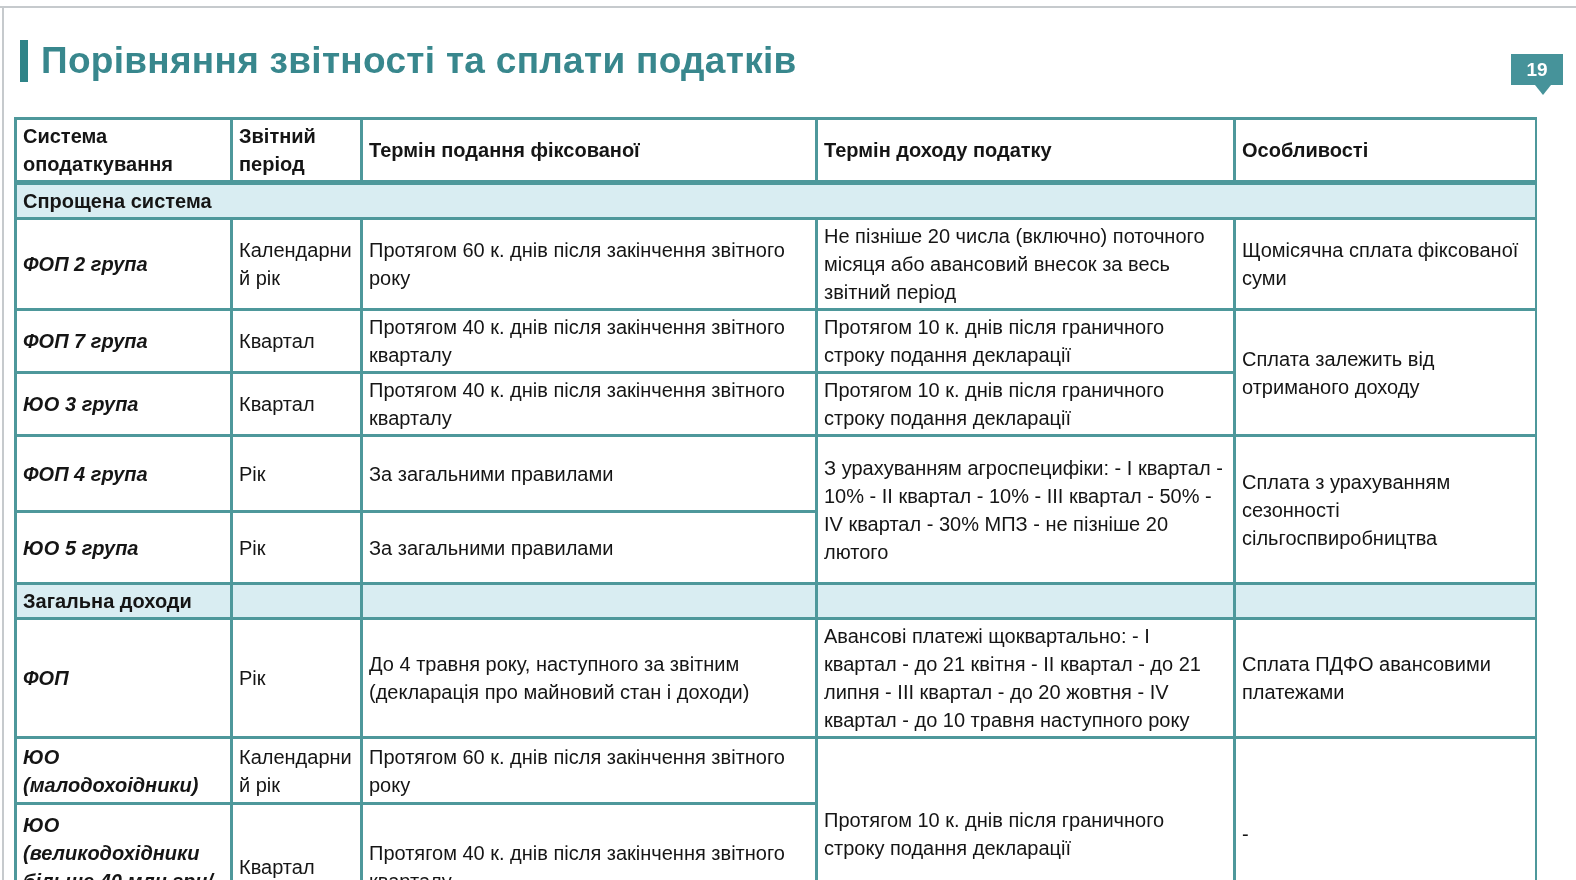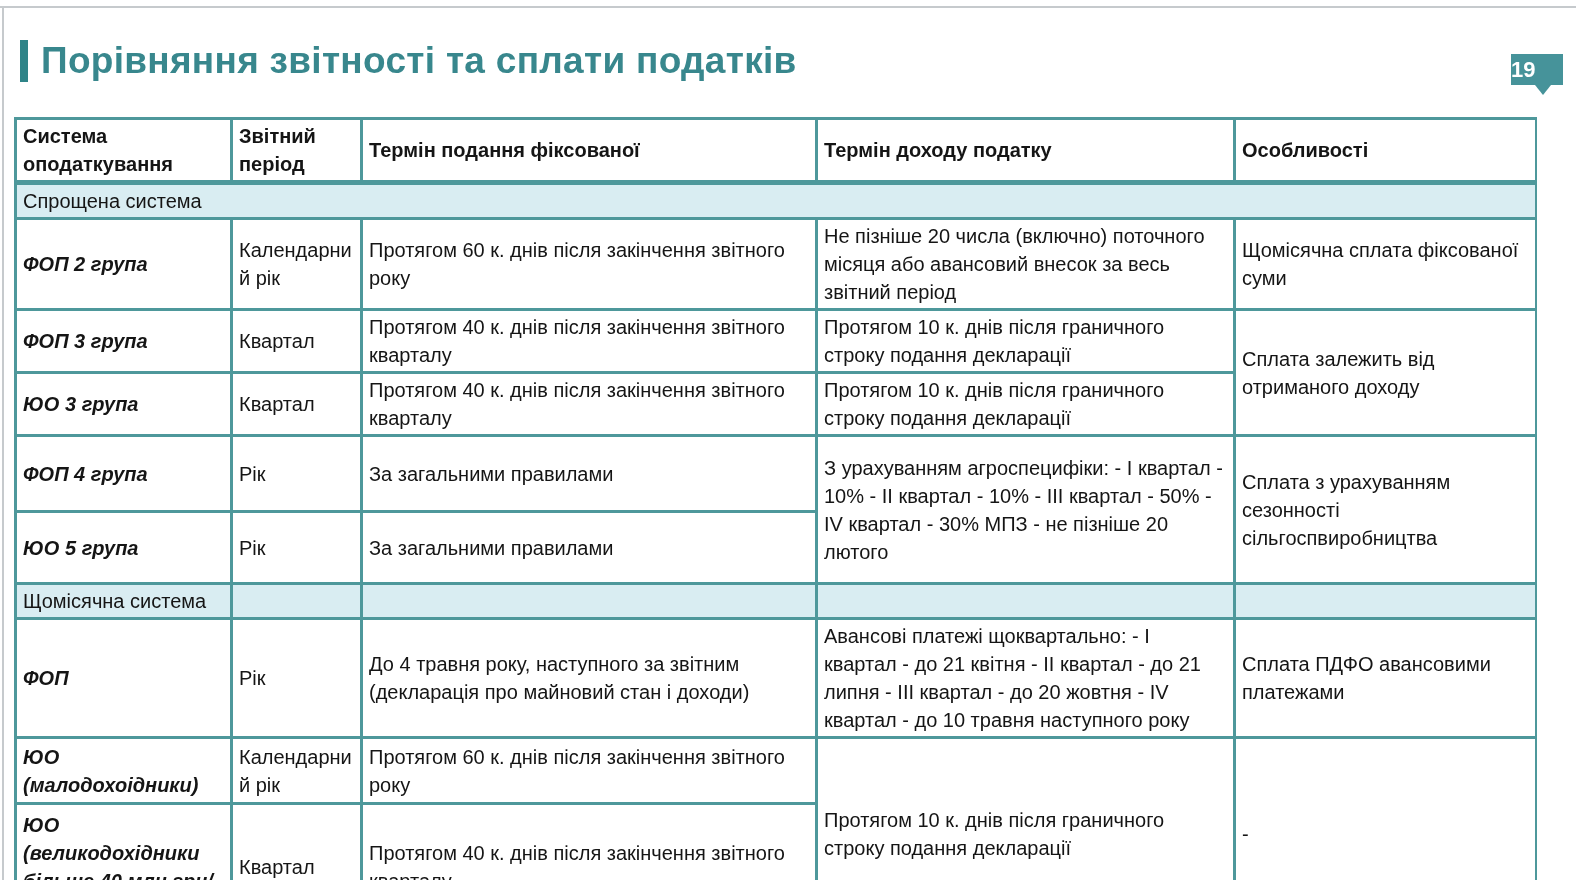--- a/index.html
+++ b/index.html
@@ -25,22 +25,22 @@
   .title-row{position:absolute;left:20px;top:40px;display:flex;align-items:center;gap:13px;}
   .title-bar{width:8px;height:42px;background:var(--title-bar-teal);flex:0 0 auto;}
   .page-title{
     font-size:37px;font-weight:bold;color:var(--accent-teal);
     letter-spacing:0.3px;white-space:nowrap;
   }
 
   .page-badge{
     position:absolute;left:1511px;top:54px;width:52px;height:31px;
     background:var(--badge-bg);color:var(--badge-text);
-    font-size:22px;font-weight:bold;
-    display:flex;align-items:center;justify-content:flex-start;
+    font-size:19px;font-weight:bold;
+    display:flex;align-items:center;justify-content:center;
   }
   .page-badge::after{
     content:"";position:absolute;bottom:-10px;left:24px;
     border-left:8px solid transparent;border-right:8px solid transparent;
     border-top:10px solid var(--badge-bg);
   }
 
   .tbl-wrap{position:absolute;left:14px;top:117px;width:1523px;height:763px;overflow:hidden;}
   table{border-collapse:collapse;table-layout:fixed;width:1521px;}
   th,td{
@@ -48,21 +48,21 @@
     vertical-align:middle;text-align:left;
     padding:2px 6px;
     font-size:20px;line-height:1.4;
     overflow-wrap:break-word;word-wrap:break-word;
   }
   th{font-weight:bold;}
   td.col-system{font-weight:bold;font-style:italic;}
   tr.r-header{height:63px;}
   tr.r-header > th{border-bottom-width:5px;}
   tr.r-section{height:30px;}
-  tr.r-section td{background:var(--section-bg);font-weight:normal;}
+  tr.r-section td{background:var(--section-bg);font-weight:bold;}
   tr.r-fop2{height:84px;}
   tr.r-fop3{height:62px;}
   tr.r-yuo3{height:62px;}
   tr.r-fop4{height:76px;}
   tr.r-yuo4{height:72px;}
   tr.r-section2{height:31px;}
   tr.r-fop{height:116px;}
   tr.r-yuo-low{height:66px;}
   tr.r-yuo-high{height:126px;}
   .break-hard{word-break:break-all;}
@@ -106,21 +106,21 @@
 
       <tr class="r-fop2">
         <td class="col-system">ФОП 2 група</td>
         <td class="break-hard">Календарний рік</td>
         <td>Протягом 60 к. днів після закінчення звітного року</td>
         <td>Не пізніше 20 числа (включно) поточного місяця або авансовий внесок за весь звітний період</td>
         <td>Щомісячна сплата фіксованої суми</td>
       </tr>
 
       <tr class="r-fop3">
-        <td class="col-system">ФОП 3 група</td>
+        <td class="col-system">ФОП 7 група</td>
         <td>Квартал</td>
         <td>Протягом 40 к. днів після закінчення звітного кварталу</td>
         <td>Протягом 10 к. днів після граничного строку подання декларації</td>
         <td rowspan="2">Сплата залежить від отриманого доходу</td>
       </tr>
 
       <tr class="r-yuo3">
         <td class="col-system">ЮО 3 група</td>
         <td>Квартал</td>
         <td>Протягом 40 к. днів після закінчення звітного кварталу</td>
@@ -135,21 +135,21 @@
         <td rowspan="2">Сплата з урахуванням сезонності сільгоспвиробництва</td>
       </tr>
 
       <tr class="r-yuo4">
         <td class="col-system">ЮО 5 група</td>
         <td>Рік</td>
         <td>За загальними правилами</td>
       </tr>
 
       <tr class="r-section r-section2">
-        <td>Щомісячна система</td>
+        <td>Загальна доходи</td>
         <td></td>
         <td></td>
         <td></td>
         <td></td>
       </tr>
 
       <tr class="r-fop">
         <td class="col-system">ФОП</td>
         <td>Рік</td>
         <td>До 4 травня року, наступного за звітним (декларація про майновий стан і доходи)</td>

